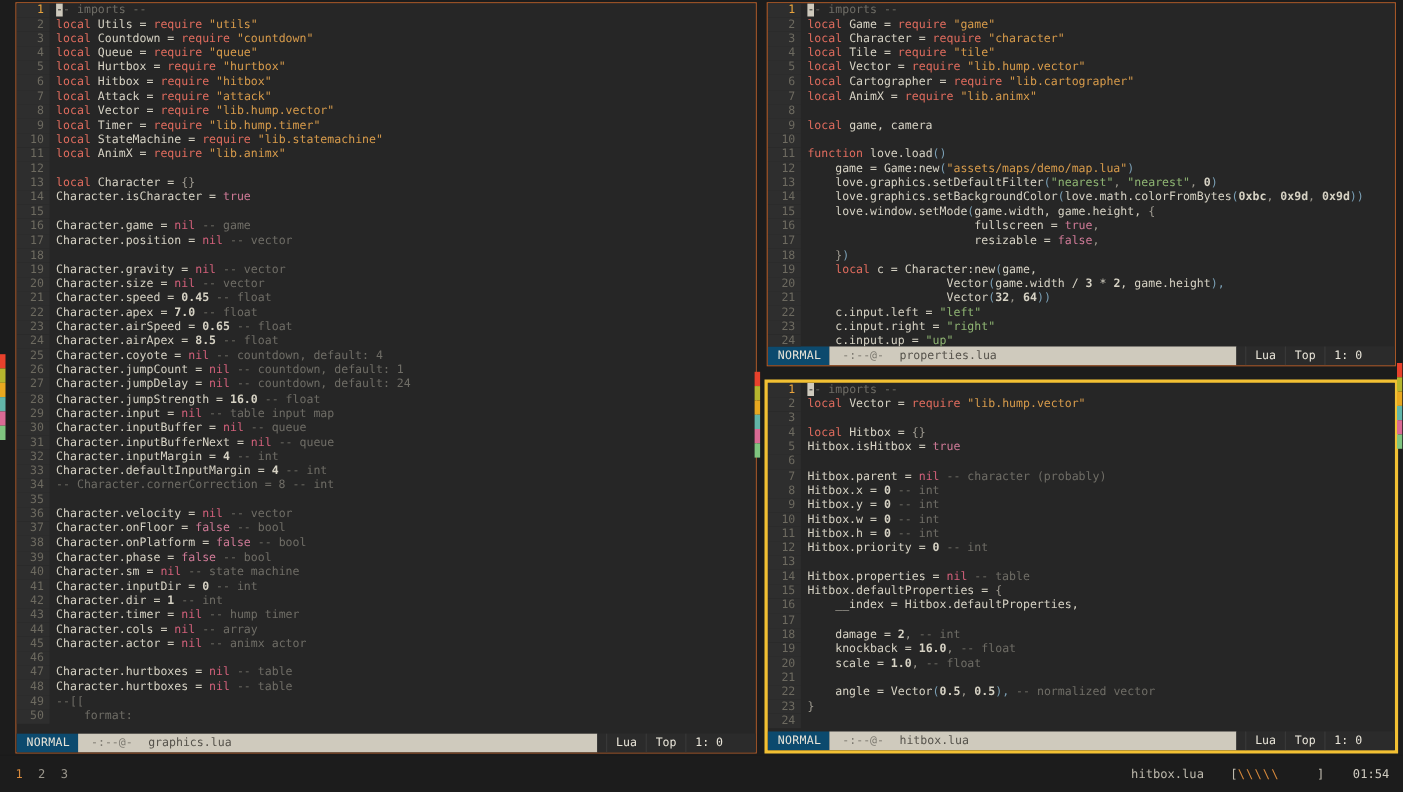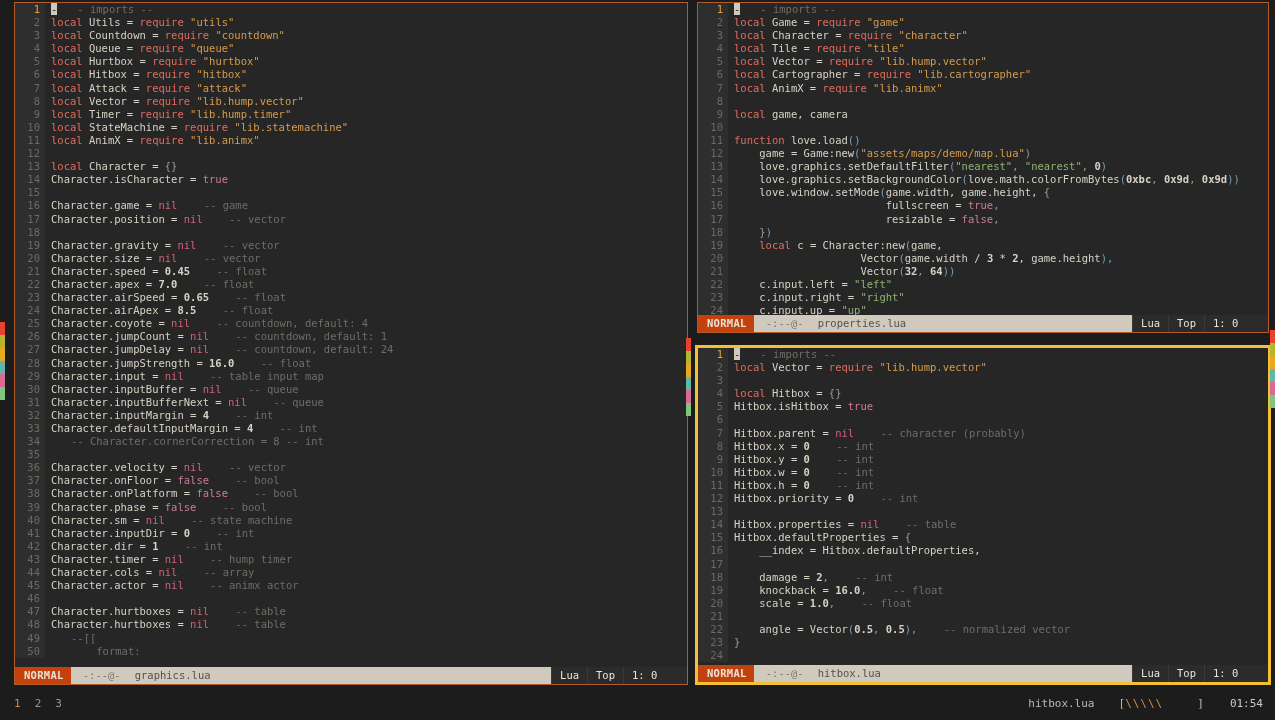--- a/index.html
+++ b/index.html
@@ -68,21 +68,21 @@
     margin-right: 6px;
   }
   .gutter.cur { color: #e8a33d; }
 
   
   .kw      { color: #e06c5e; }   
   .fn      { color: #e06c5e; }
   .str     { color: #d79b4b; }
   .str2    { color: #8fb573; }
   .num     { color: #d6d2c4; font-weight: bold; }
-  .cmt     { color: #6f6d66; margin-left: 20px; }
+  .cmt     { color: #6f6d66; }
   .nil     { color: #d1607a; }
   .bool    { color: #cf7a97; }
   .ident   { color: #d6d2c4; }
   .punct   { color: #9e9a90; }
   .paren   { color: #7a9fb5; }
   .tbl     { color: #9e9a90; }
   .cursor  {
     background: #cfcabd;
     color: #262626;
   }
@@ -92,42 +92,43 @@
     flex: 0 0 auto;
     height: 17px;
     display: flex;
     align-items: stretch;
     font-size: 10.5px;
     line-height: 17px;
     background: #2b2b2b;
     font-family: "DejaVu Sans Mono", "Liberation Mono", monospace;
   }
   .sl-mode {
-    background: #c2410c;
+    background: #0c4a6e;
     color: #e8e4d8;
-    font-weight: bold;
+    font-weight: normal;
     padding: 0 7px 0 9px;
     letter-spacing: 0.3px;
   }
   .sl-file {
     flex: 1 1 auto;
     background: #cfcabd;
     color: #4a4740;
     padding-left: 12px;
     display: flex;
     gap: 14px;
     overflow: hidden;
     white-space: nowrap;
   }
   .sl-flags { color: #7d7a71; }
   .sl-name  { color: #55524b; }
   .sl-right {
     display: flex;
     background: #2b2b2b;
     color: #e8e4d8;
+    padding-left: 8px;
   }
   .sl-right > span {
     padding: 0 8px;
     border-left: 1px solid #3a3a3a;
   }
   .sl-right .sl-pos { min-width: 64px; text-align: left; padding-right: 10px; }
 
   
   .swatch {
     position: absolute;

